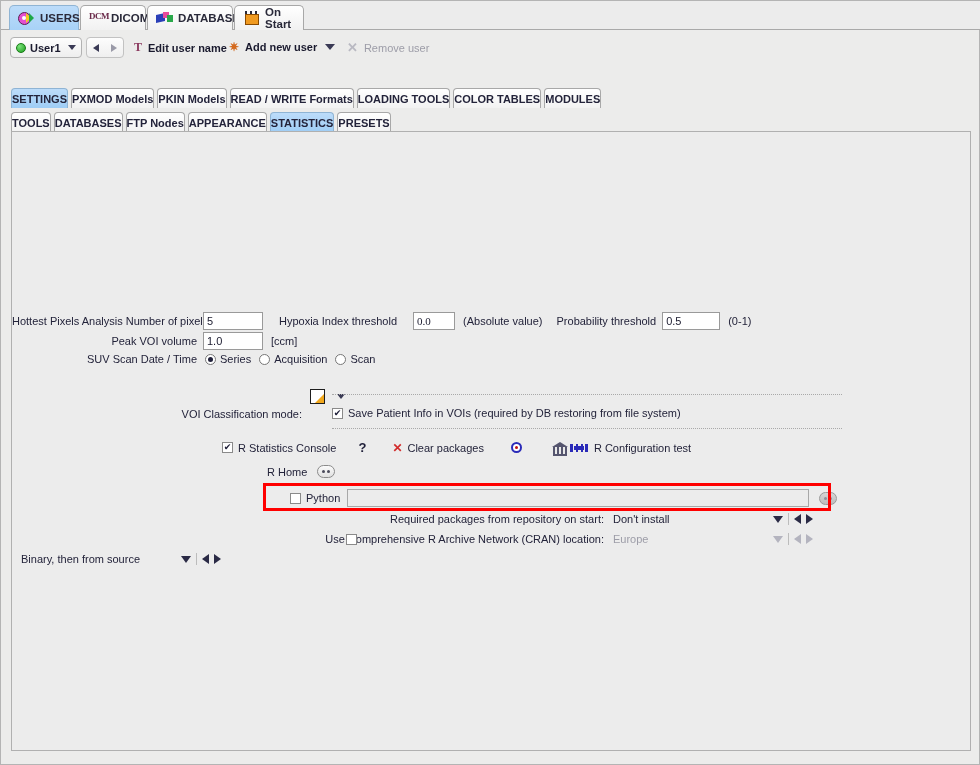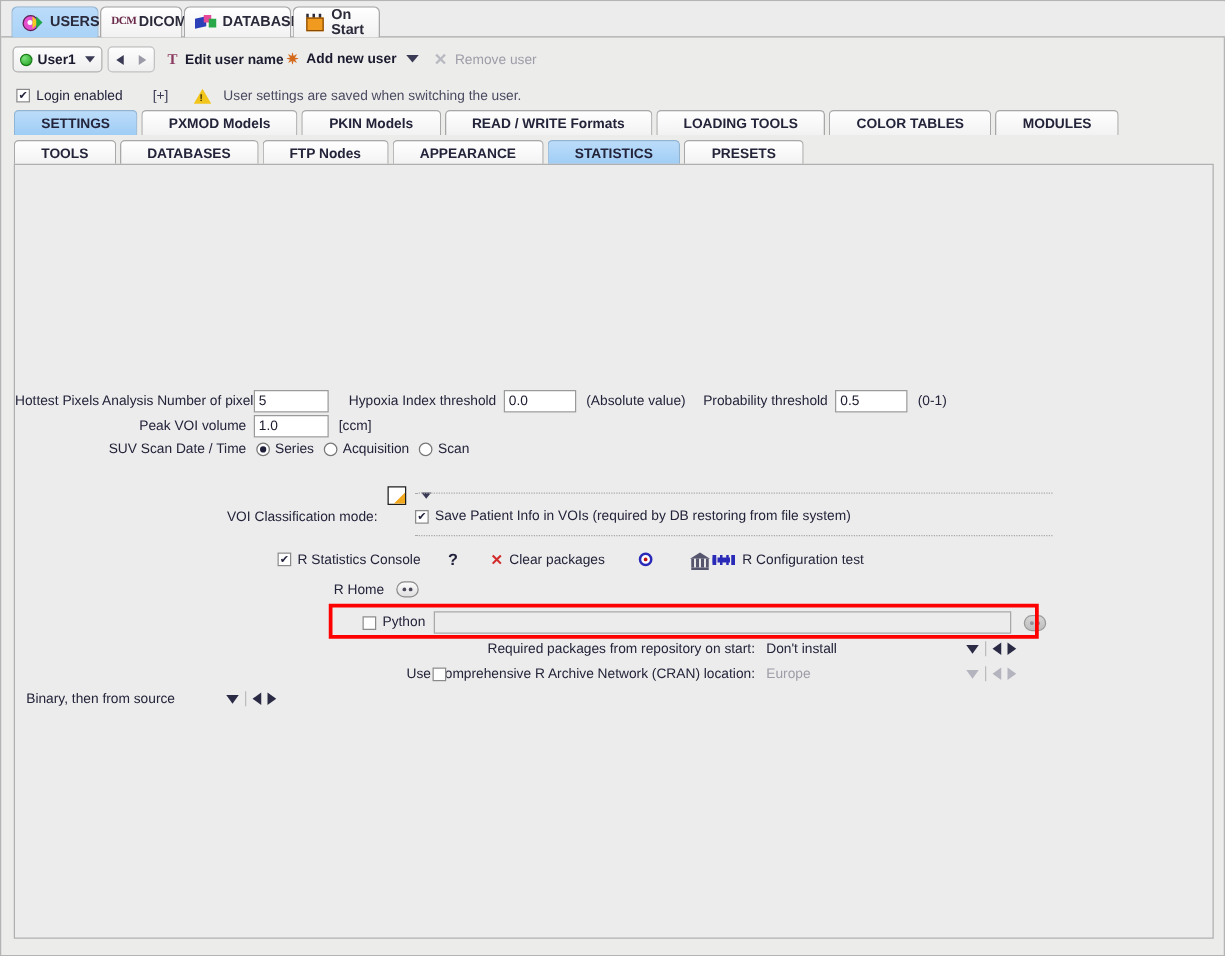--- a/index.html
+++ b/index.html
@@ -188,21 +188,21 @@
   }
   .mtab {
     height: 20px;
     box-sizing: border-box;
     border: 1px solid #a8a8a8;
     border-bottom: none;
     border-radius: 4px 4px 0 0;
     background: linear-gradient(#ffffff, #f2f2f2);
     display: flex;
     align-items: center;
-    padding: 0 21px;
+    padding: 0 0;
     font-size: 11px;
     font-weight: bold;
     color: #23233a;
     cursor: pointer;
     white-space: nowrap;
   }
   .mtab.sel { background: linear-gradient(#bcdcfa, #9fcdf5); border-color: #8fb4d4; }
   
   .panel {
     position: absolute;
@@ -452,27 +452,20 @@
       <span class="sparkle">✷</span>
       <span>Add new user</span>
     </div>
     <div class="dropcaret" style="left:324px;"></div>
     <div class="action dim" style="left:346px;">
       <span class="xglyph">✕</span>
       <span>Remove user</span>
     </div>
   </div>
 
-  <div class="loginrow">
-    <span class="chk on" style="margin-left:12px"></span>
-    <span class="lbl" style="margin-left:5px">Login enabled</span>
-    <span class="lbl" style="margin-left:24px; color:#3a3a55;">[+]</span>
-    <span class="warn" style="margin-left:20px"></span>
-    <span class="lbl" style="margin-left:10px; color:#4a4a60;">User settings are saved when switching the user.</span>
-  </div>
 
   <div class="tabrow2">
     <div class="mtab sel">
         <span>SETTINGS</span>
       </div>
     <div class="mtab">
         <span>PXMOD Models</span>
       </div>
     <div class="mtab">
         <span>PKIN Models</span>
@@ -512,21 +505,21 @@
       </div>
   </div>
 
   <div class="panel">
     <div class="form">
 
       <div class="row" style="left:0px; top:180px; width:860px; justify-content:flex-start;">
         <span class="lbl" style="width:185px; text-align:right;">Hottest Pixels Analysis Number of pixels</span>
         <input class="inp" style="width: 60px; margin-left: 6px;" value="5">
         <span class="lbl" style="margin-left:16px;">Hypoxia Index threshold</span>
-        <input class="inp" style="width: 58px; margin-left: 6px;" value="0.0">
+        <input class="inp" style="width: 42px; margin-left: 16px; font-family: Liberation Serif, serif;" value="0.0">
         <span class="lbl" style="margin-left:8px;">(Absolute value)</span>
         <span class="lbl" style="margin-left:14px;">Probability threshold</span>
         <input class="inp" style="width: 58px; margin-left: 6px;" value="0.5">
         <span class="lbl" style="margin-left:8px;">(0-1)</span>
       </div>
 
       <div class="row" style="left:0px; top:200px;">
         <span class="lbl" style="width:185px; text-align:right;">Peak VOI volume</span>
         <input class="inp" style="width: 60px; margin-left: 6px;" value="1.0">
         <span class="lbl" style="margin-left:8px;">[ccm]</span>

